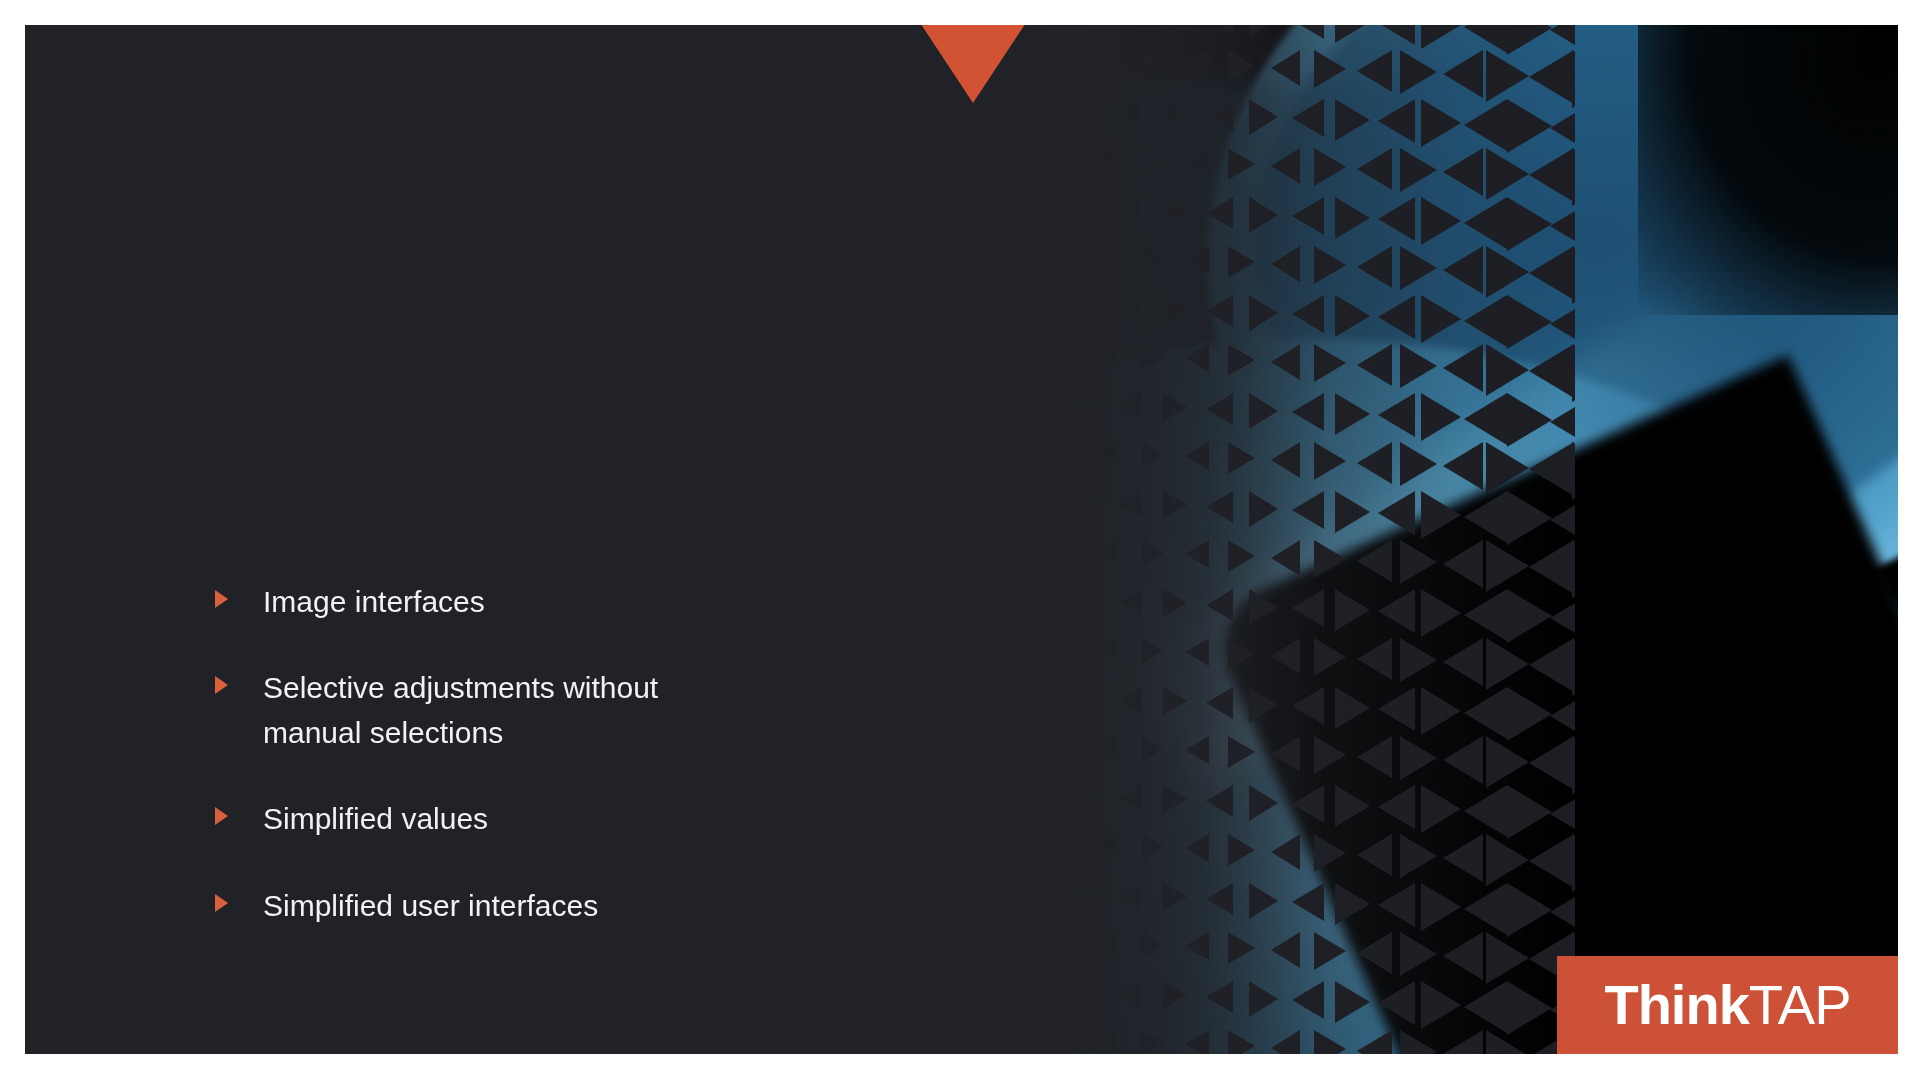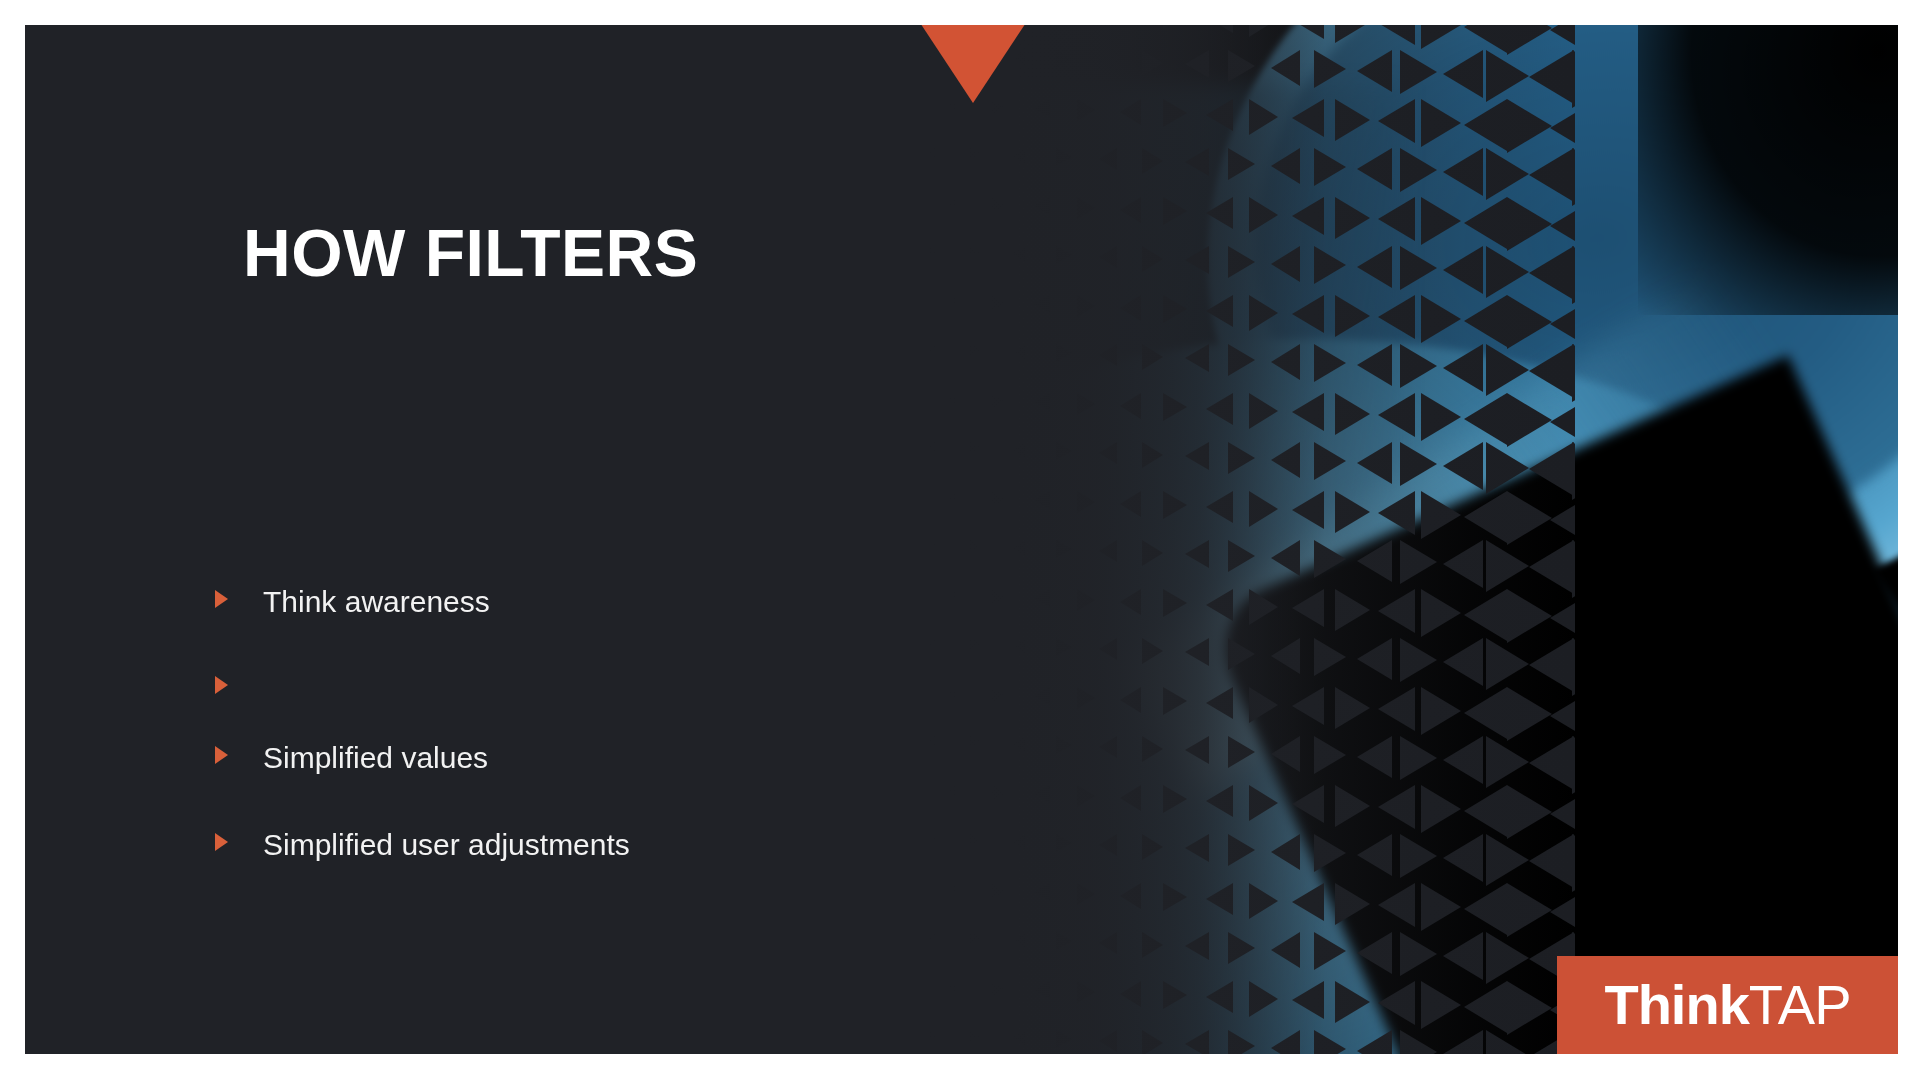--- a/index.html
+++ b/index.html
@@ -583,38 +583,38 @@
         <div class="tri r" style="left: 666.5px; top: 1004.5px; border-top-width: 29.375px; border-bottom-width: 29.375px; border-left-width: 48.4688px; border-left-color: rgb(28, 30, 35);"></div>
       </div>
     <div id="mosaic-veil"></div>
   </div>
 
   <div id="top-marker"></div>
 
   <div id="content">
 
     <div id="title">
-      <span class="ln">HOW FILTERS</span>
     </div>
 
     <div id="bullets">
       <div class="bullet-row">
         <span class="bullet-mark"></span>
-        <span class="bullet-text">Think awareness</span>
+        <span class="bullet-text">Image interfaces</span>
       </div>
       <div class="bullet-row">
         <span class="bullet-mark"></span>
+        <span class="bullet-text">Selective adjustments without manual selections</span>
       </div>
       <div class="bullet-row">
         <span class="bullet-mark"></span>
         <span class="bullet-text">Simplified values</span>
       </div>
       <div class="bullet-row">
         <span class="bullet-mark"></span>
-        <span class="bullet-text">Simplified user adjustments</span>
+        <span class="bullet-text">Simplified user interfaces</span>
       </div>
     </div>
   </div>
 
   <div id="logo">
     <span class="logo-text"><span class="think">Think</span><span class="tap">TAP</span></span>
   </div>
 
 </div>
 

